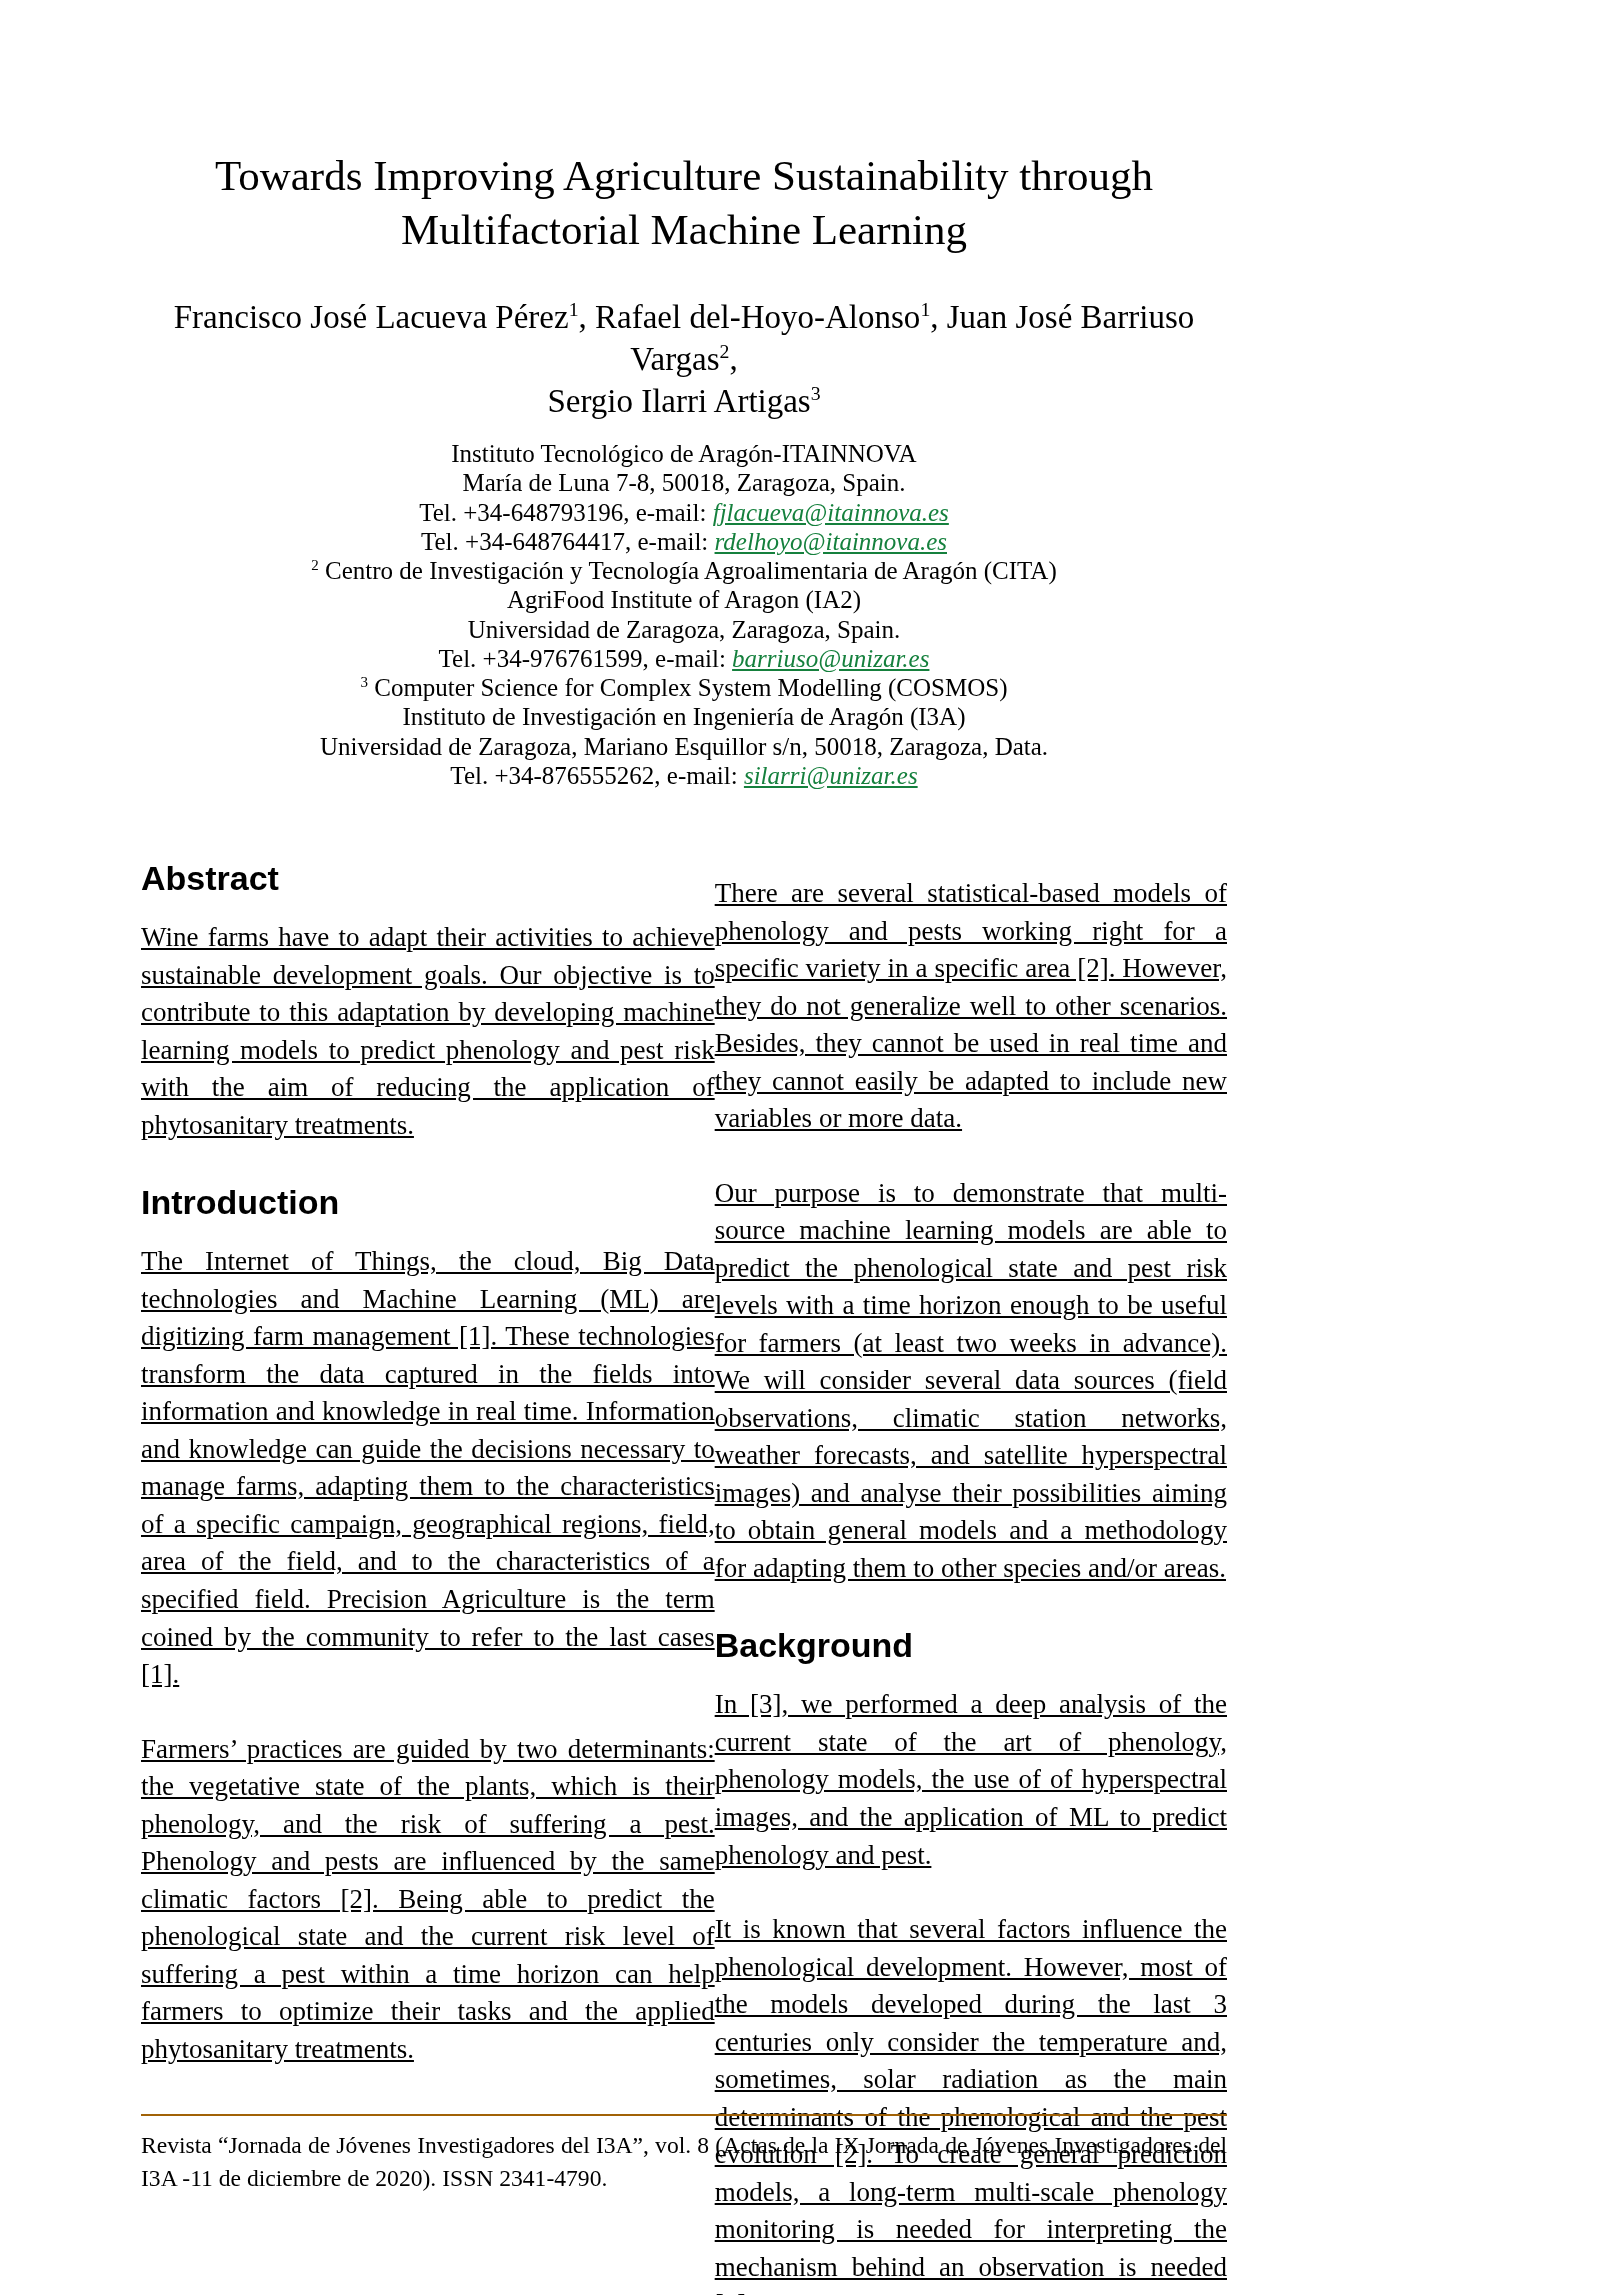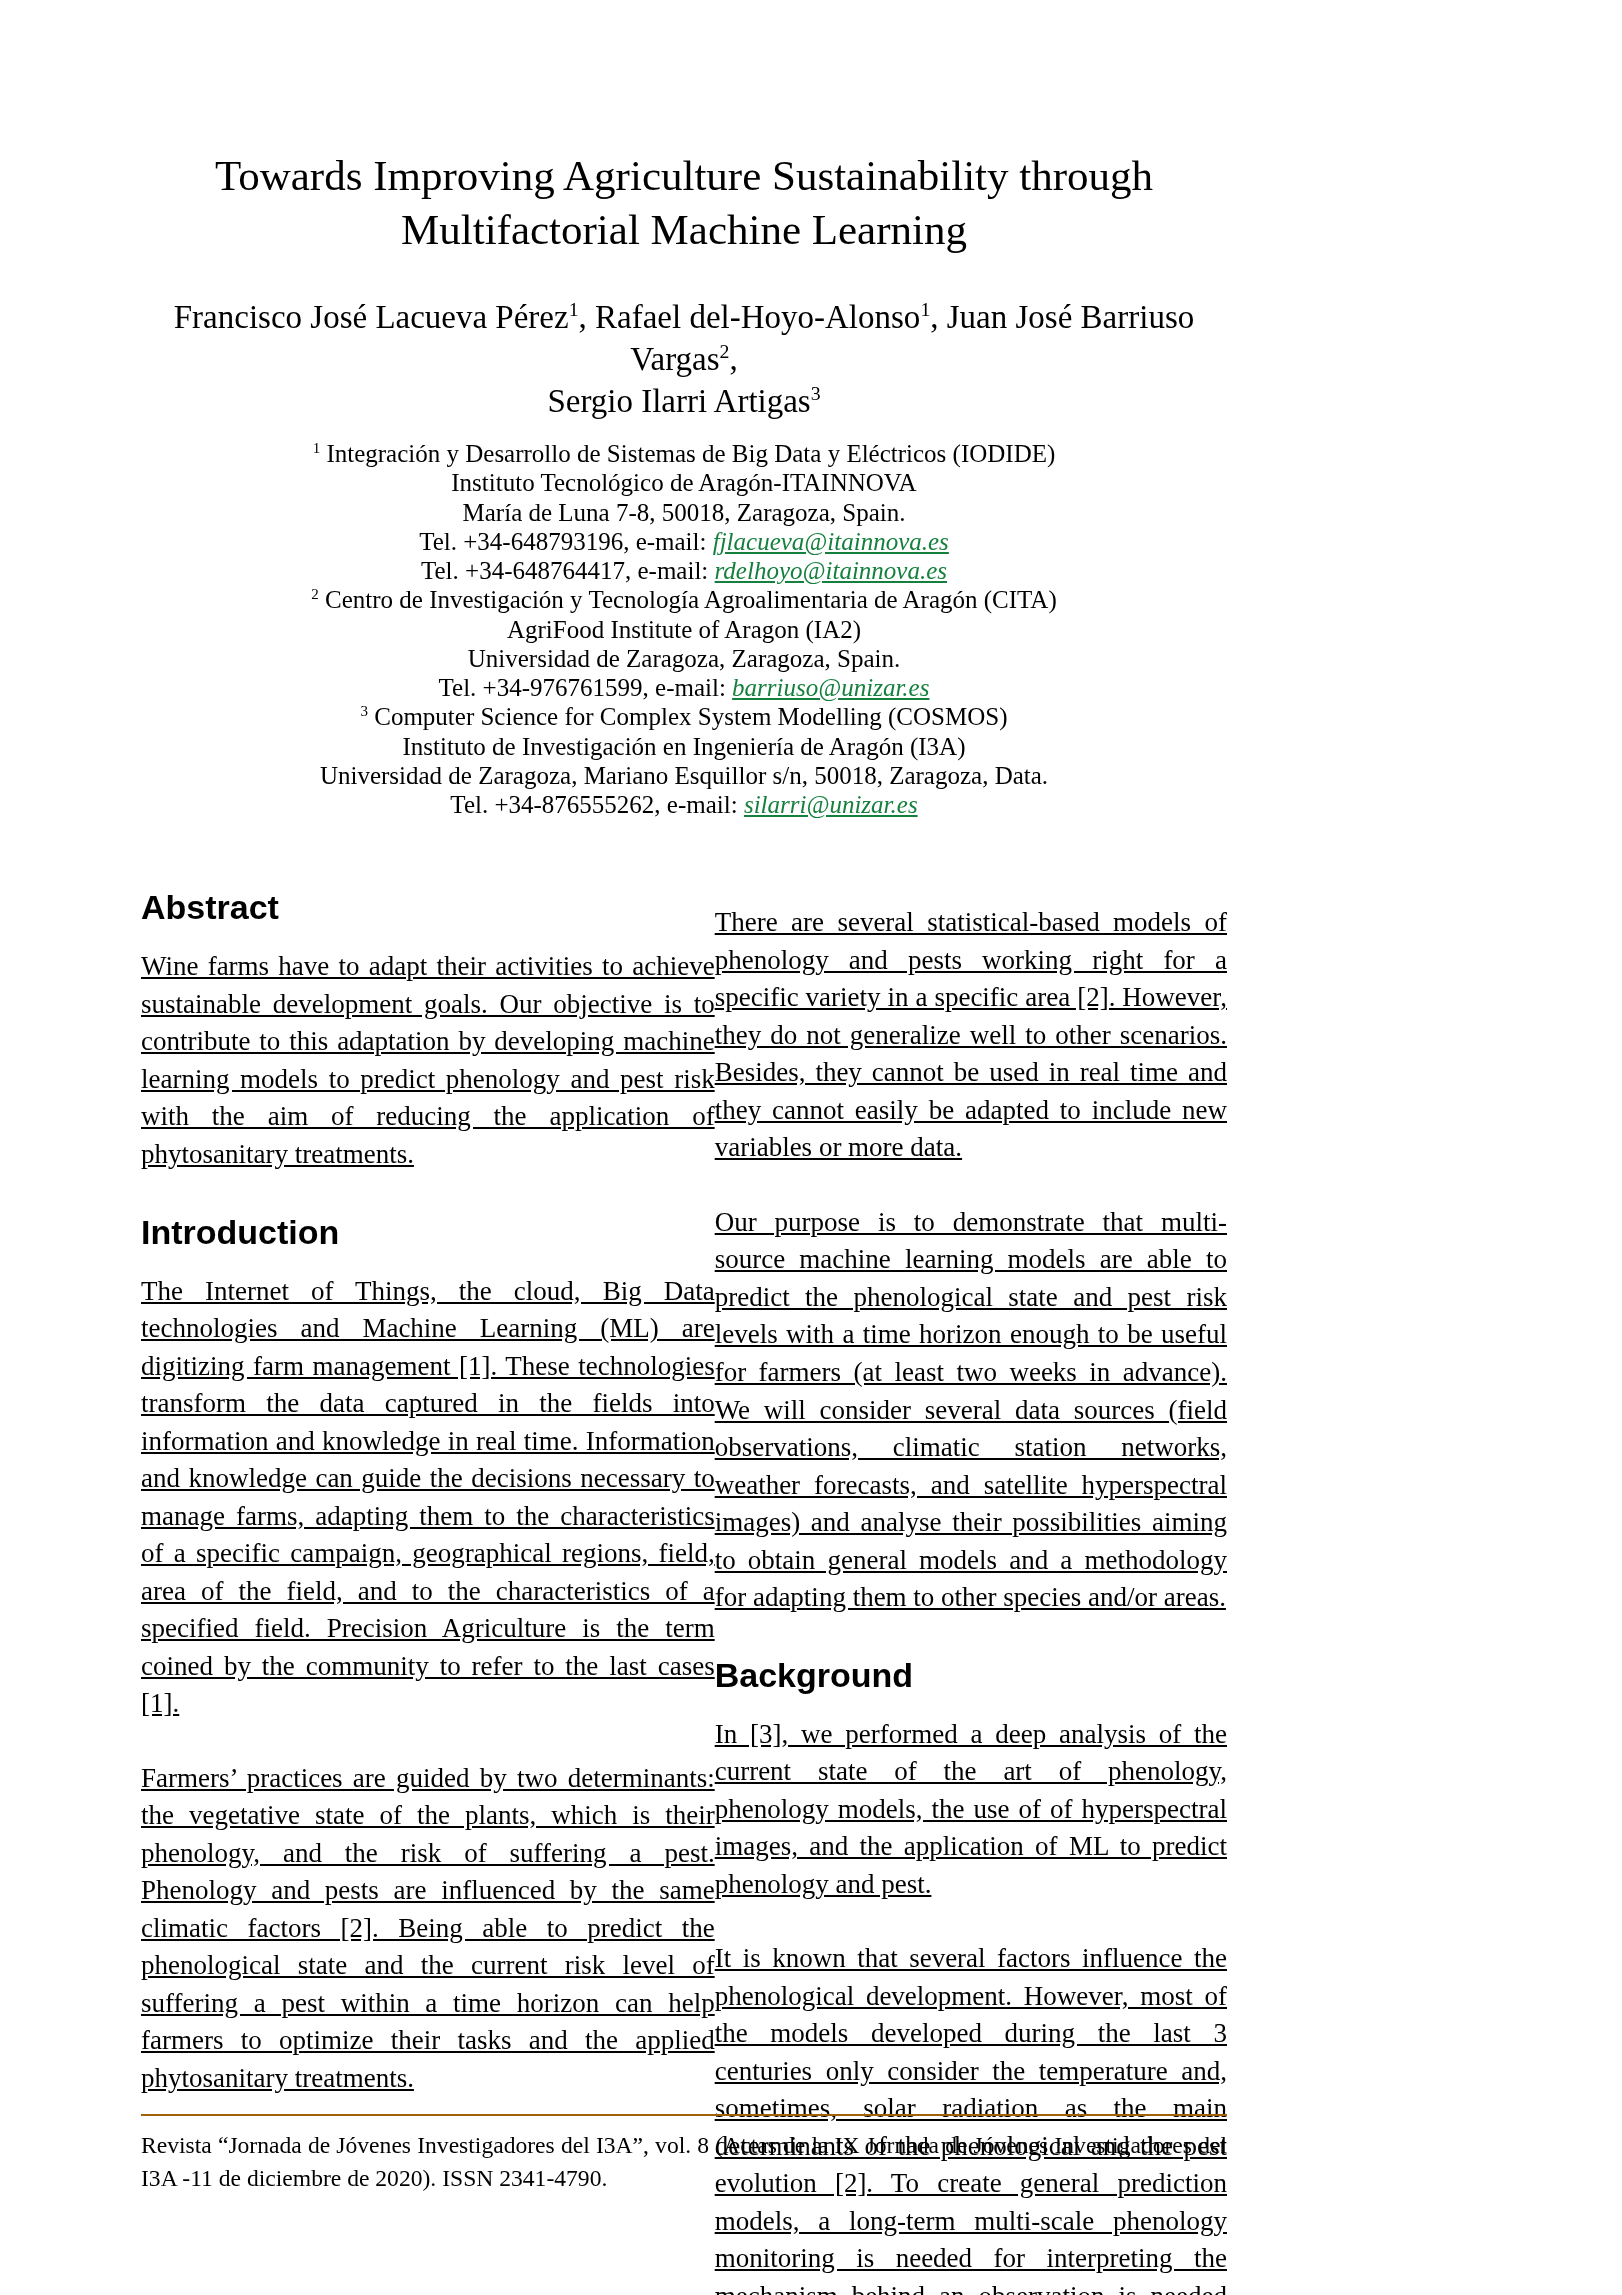--- a/index.html
+++ b/index.html
@@ -88,21 +88,20 @@
     </h1>
 
     <p class="authors">
       <span>Francisco José Lacueva Pérez</span><sup>1</sup><span>,</span>
       <span>Rafael del-Hoyo-Alonso</span><sup>1</sup><span>,</span>
       <span>Juan José Barriuso Vargas</span><sup>2</sup><span>,</span><br>
       <span>Sergio Ilarri Artigas</span><sup>3</sup>
     </p>
 
     <div class="affiliations">
-      <div><sup>1</sup> <span>Integración y Desarrollo de Sistemas de Big Data y Eléctricos (IODIDE)</span></div>
       <div><span>Instituto Tecnológico de Aragón-ITAINNOVA</span></div>
       <div><span>María de Luna 7-8, 50018, Zaragoza, Spain.</span></div>
       <div><span>Tel. +34-648793196, e-mail:</span> <a class="email">fjlacueva@itainnova.es</a></div>
       <div><span>Tel. +34-648764417, e-mail:</span> <a class="email">rdelhoyo@itainnova.es</a></div>
       <div><sup>2</sup> <span>Centro de Investigación y Tecnología Agroalimentaria de Aragón (CITA)</span></div>
       <div><span>AgriFood Institute of Aragon (IA2)</span></div>
       <div><span>Universidad de Zaragoza, Zaragoza, Spain.</span></div>
       <div><span>Tel. +34-976761599, e-mail:</span> <a class="email">barriuso@unizar.es</a></div>
       <div><sup>3</sup> <span>Computer Science for Complex System Modelling (COSMOS)</span></div>
       <div><span>Instituto de Investigación en Ingeniería de Aragón (I3A)</span></div>

